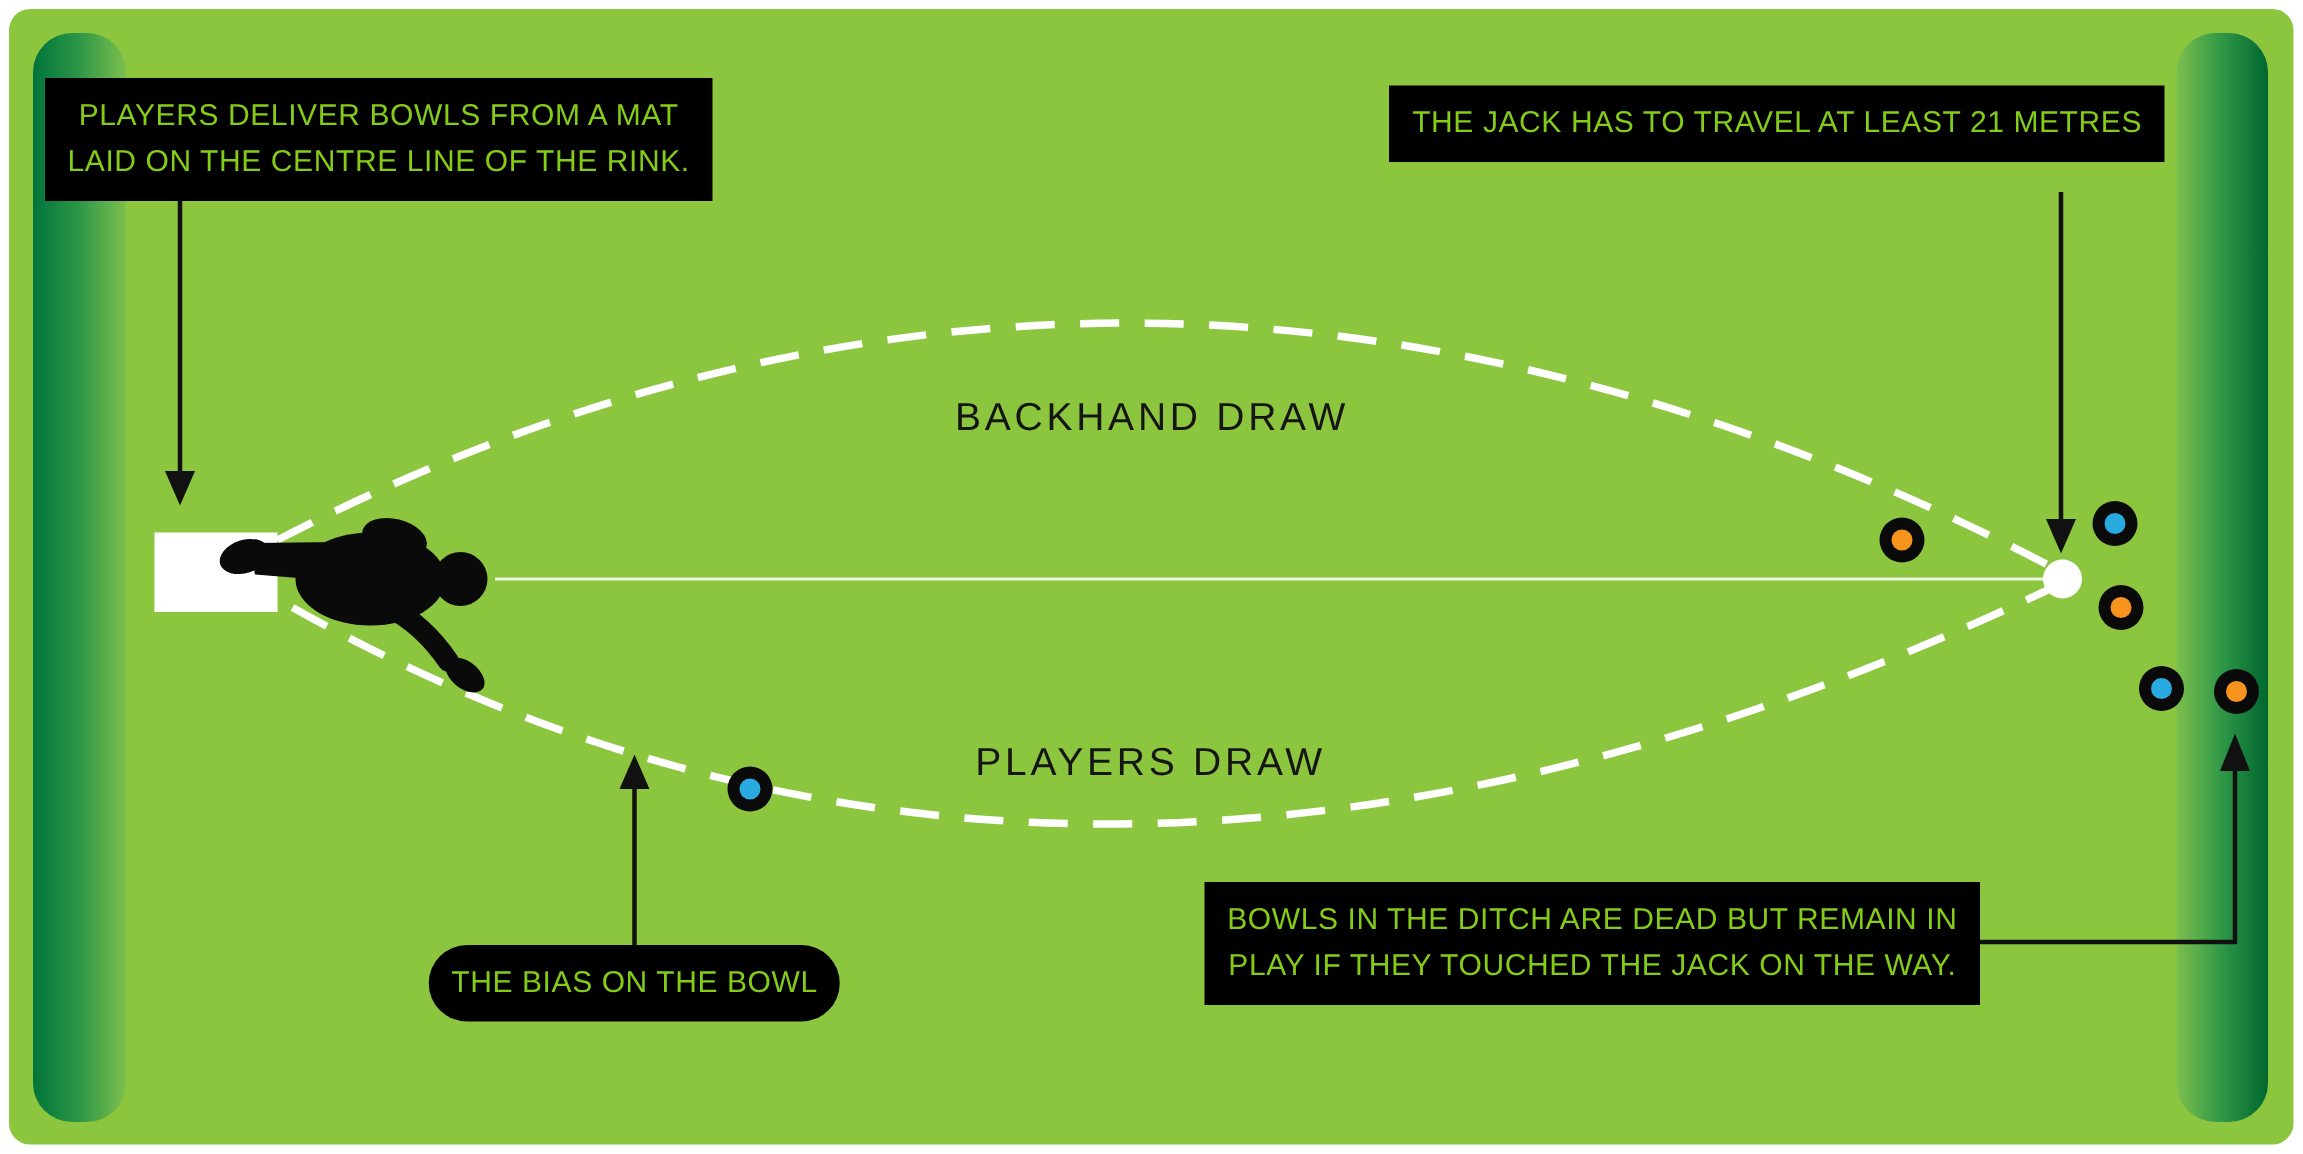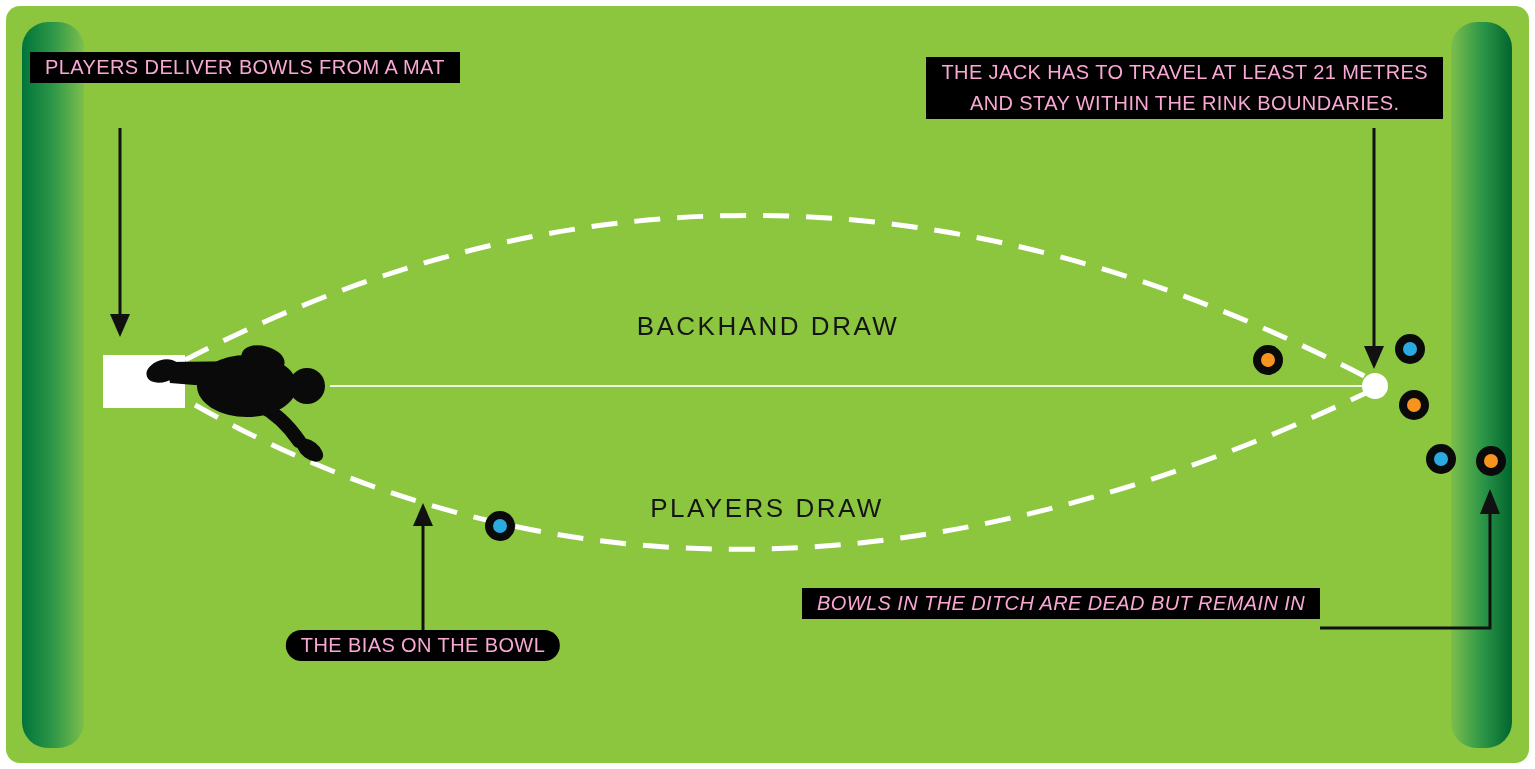--- a/index.html
+++ b/index.html
@@ -8,26 +8,26 @@
     width: 1535px;
     height: 769px;
     background: #ffffff;
     overflow: hidden;
     font-family: "Liberation Sans", sans-serif;
   }
   .layer { position: absolute; left: 0; top: 0; }
   .note {
     position: absolute;
     background: #000000;
-    color: #f9a8d4;
+    color: #84cc16;
     text-align: center;
     font-size: 20px;
     line-height: 31px;
     letter-spacing: 0.4px;
-    padding: 0 15px;
+    padding: 10px 15px;
     white-space: nowrap;
     z-index: 5;
   }
   .draw-label {
     position: absolute;
     color: #151515;
     font-size: 26px;
     letter-spacing: 2.5px;
     white-space: nowrap;
     transform: translate(-50%, -50%);
@@ -119,31 +119,32 @@
       </g>
       <g>
         <polyline points="1320,628 1490,628 1490,512" fill="none"></polyline>
         <polygon points="1480,514 1500,514 1490,489" stroke="none"></polygon>
       </g>
     </g>
   </svg>
 
   <div class="note" style="left:30px; top:52px;">
     <div>PLAYERS DELIVER BOWLS FROM A MAT</div>
+    <div>LAID ON THE CENTRE LINE OF THE RINK.</div>
   </div>
 
   <div class="note" style="right:92px; top:57px;">
     <div>THE JACK HAS TO TRAVEL AT LEAST 21 METRES</div>
-    <div>AND STAY WITHIN THE RINK BOUNDARIES.</div>
   </div>
 
   <div class="note" style="left:423px; top:630px; transform:translateX(-50%);border-radius:31px;">
     <div>THE BIAS ON THE BOWL</div>
   </div>
 
-  <div class="note" style="right:215px; top:588px;font-style:italic;">
+  <div class="note" style="right:215px; top:588px;">
     <div>BOWLS IN THE DITCH ARE DEAD BUT REMAIN IN</div>
+    <div>PLAY IF THEY TOUCHED THE JACK ON THE WAY.</div>
   </div>
 
-  <div class="draw-label" style="left:768px; top:278px;margin-top:48px;">BACKHAND DRAW</div>
+  <div class="draw-label" style="left:768px; top:278px;">BACKHAND DRAW</div>
   <div class="draw-label" style="left:767px; top:508px;">PLAYERS DRAW</div>
 
 </div>
 
 </body></html>

